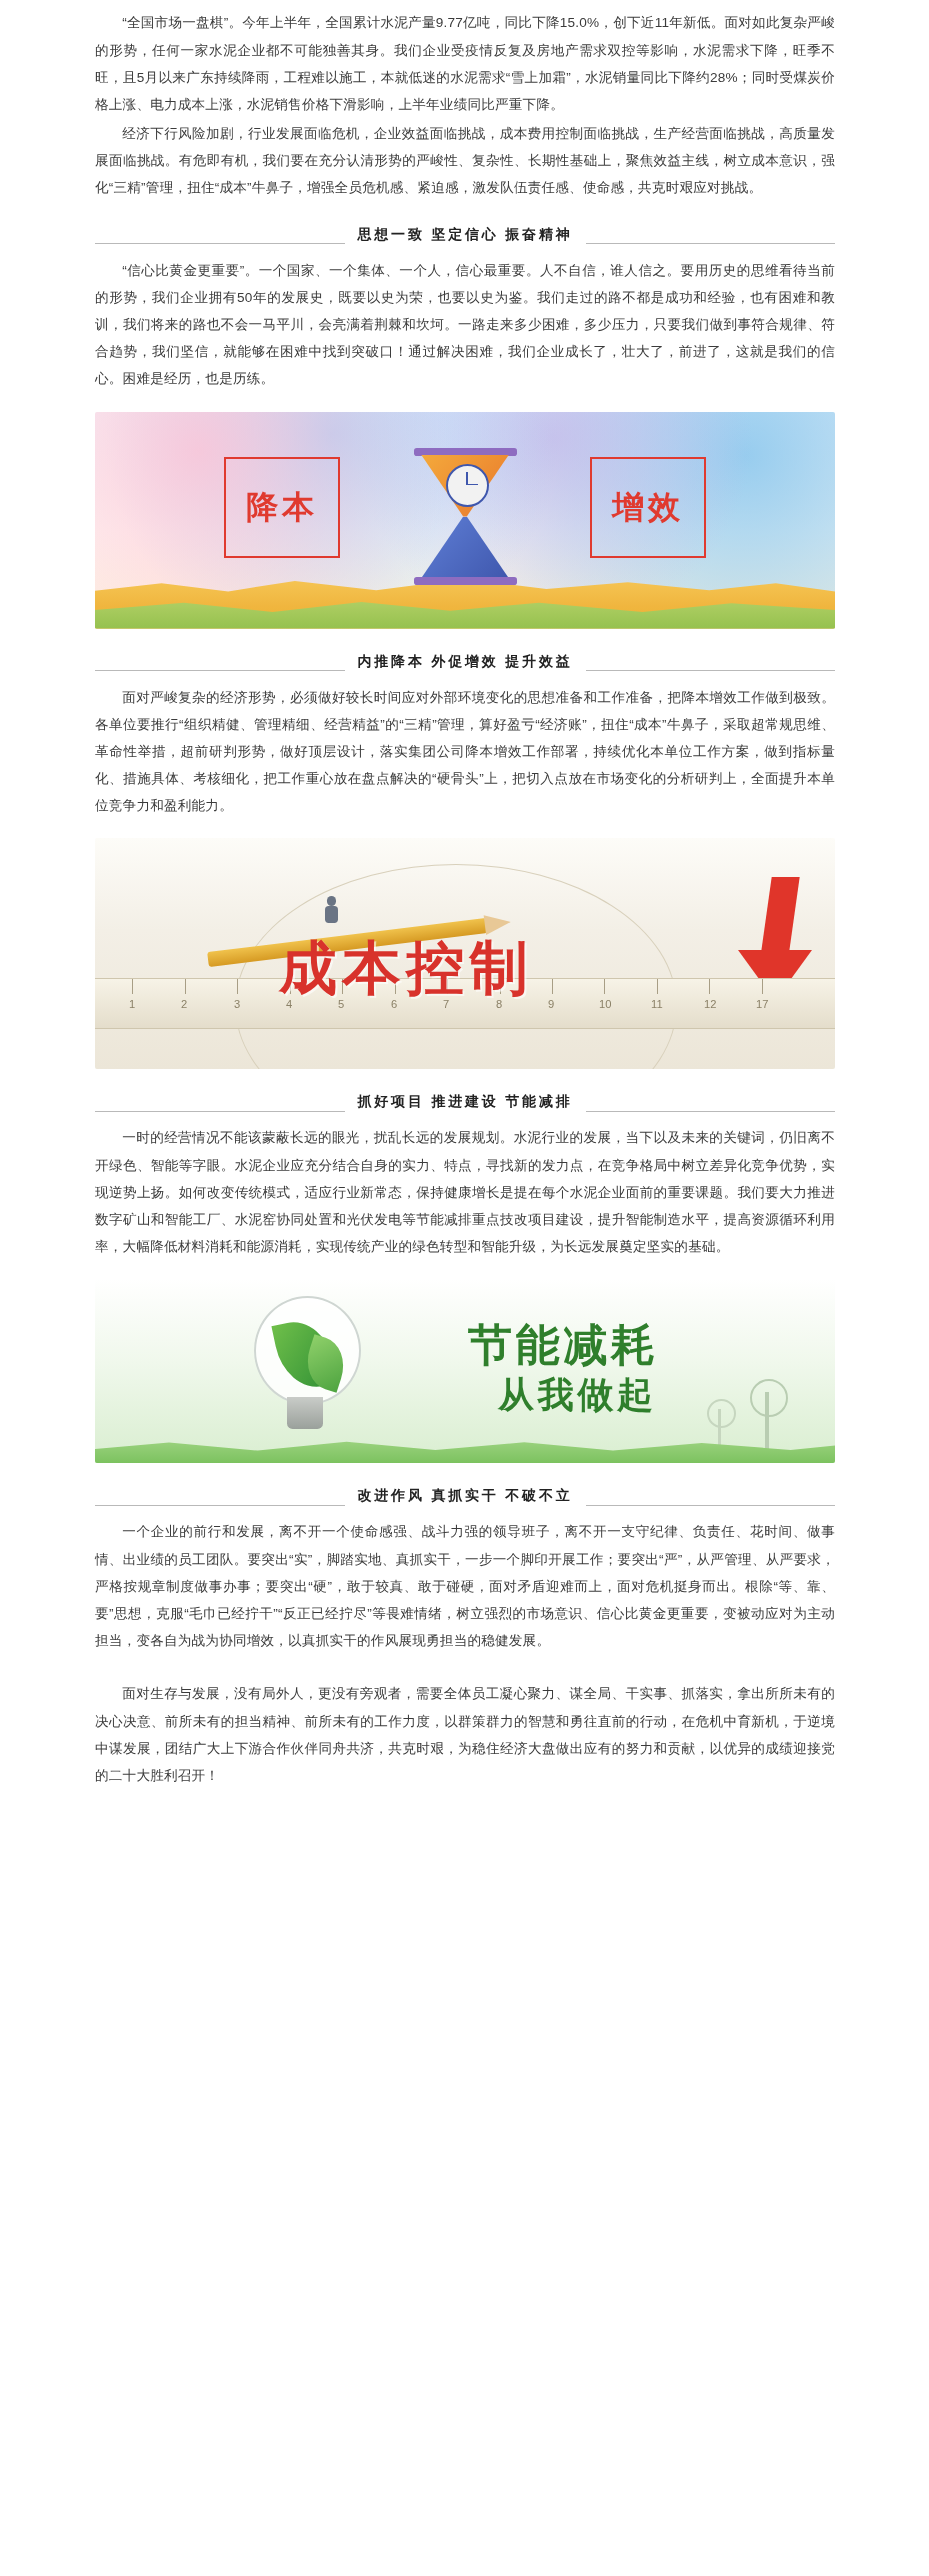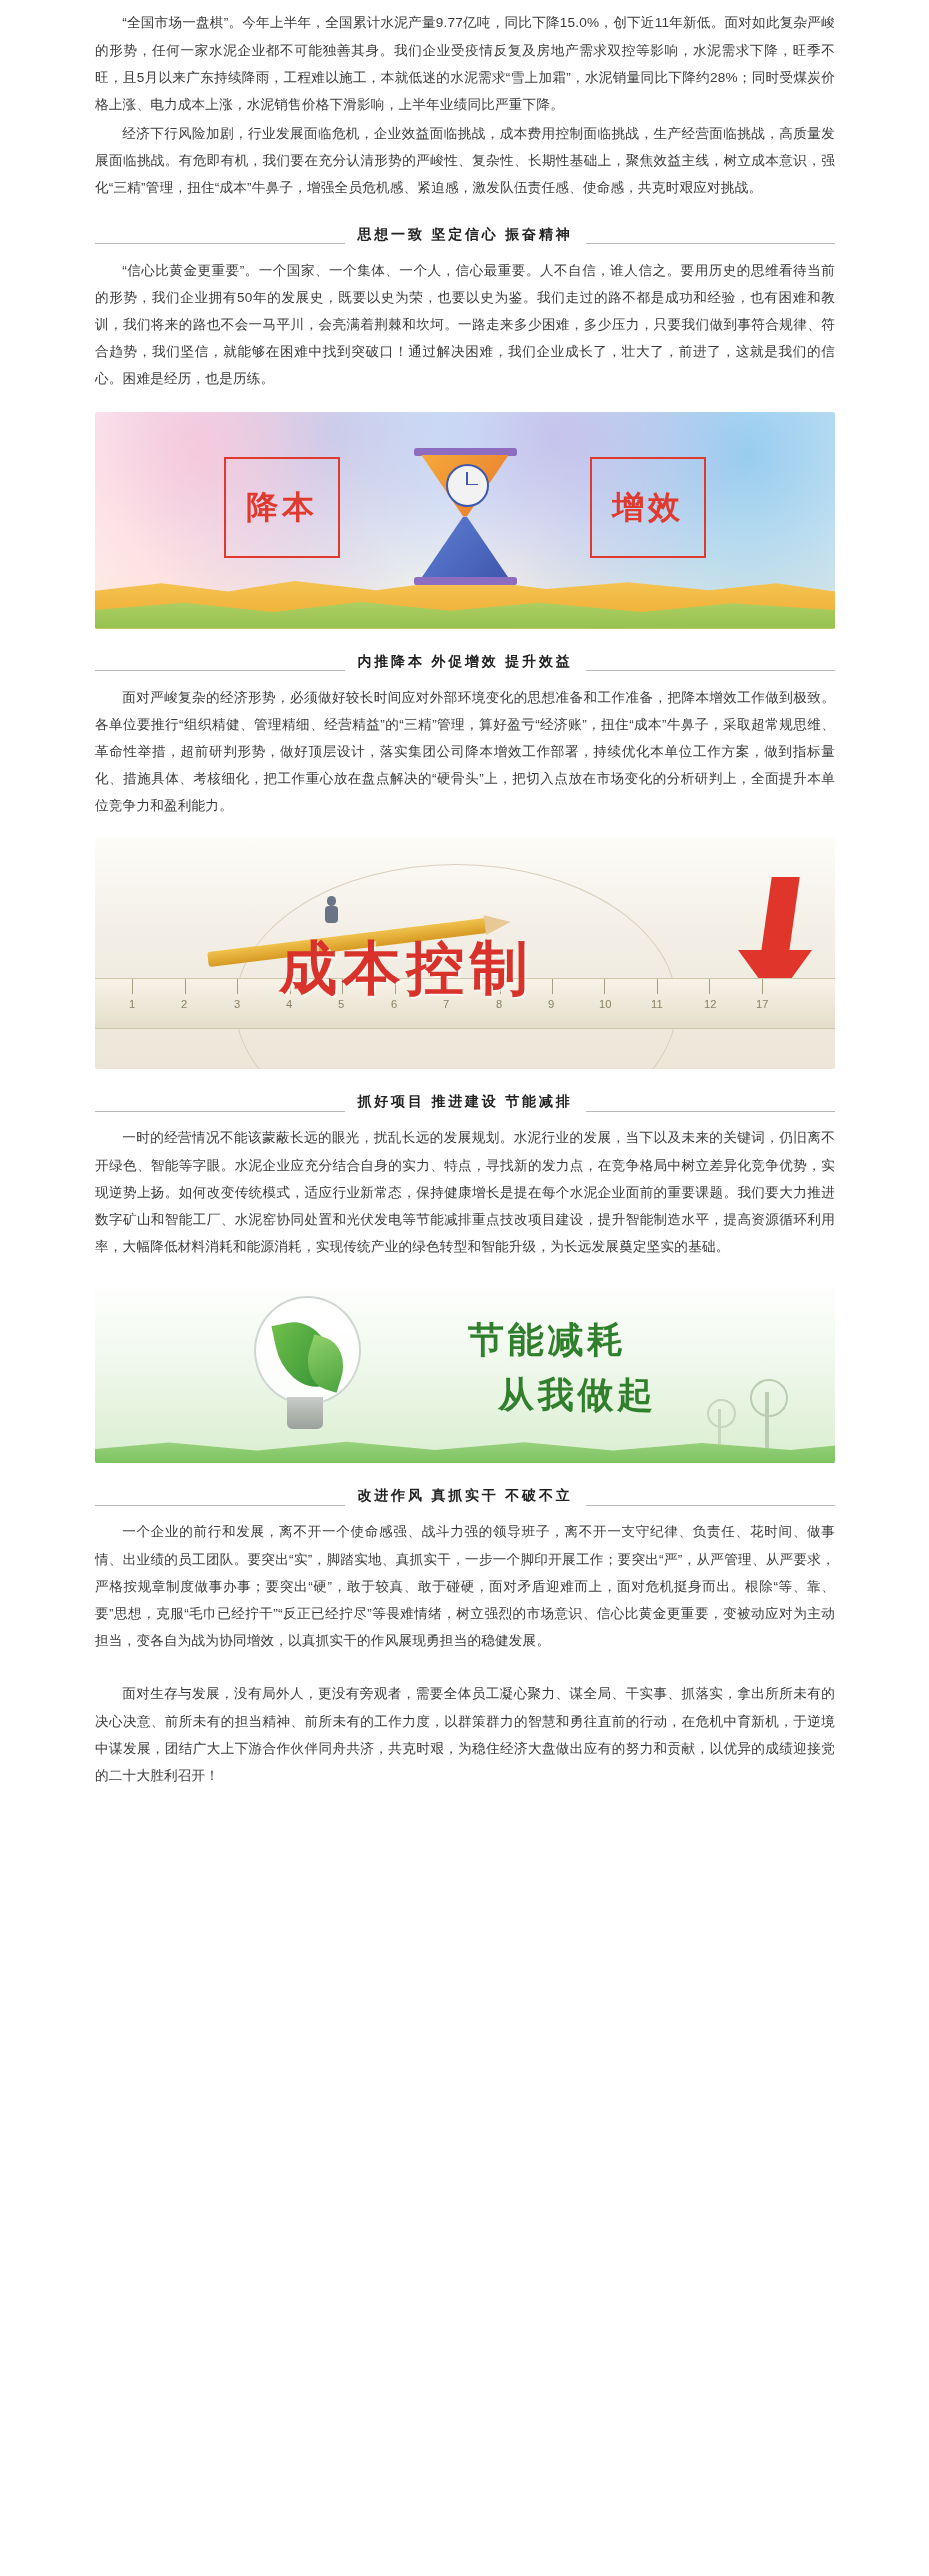--- a/index.html
+++ b/index.html
@@ -290,21 +290,21 @@
     left: 71px; top: 43px;
     width: 39px; height: 49px;
     background: linear-gradient(135deg, #8fd06a, #4ea440);
     border-radius: 0 70% 0 70%;
     transform: rotate(18deg);
   }
   .fig3 .green-text1 {
     position: absolute;
     left: 373px; top: 37px;
     font-family: "DejaVu Sans", sans-serif;
-    font-size: 36px;
+    font-size: 44px;
     font-weight: bold;
     color: #2f7f2c;
     letter-spacing: 3.7px;
   }
   .fig3 .green-text2 {
     position: absolute;
     left: 403px; top: 92px;
     font-family: "DejaVu Sans", sans-serif;
     font-size: 36px;
     font-weight: bold;

